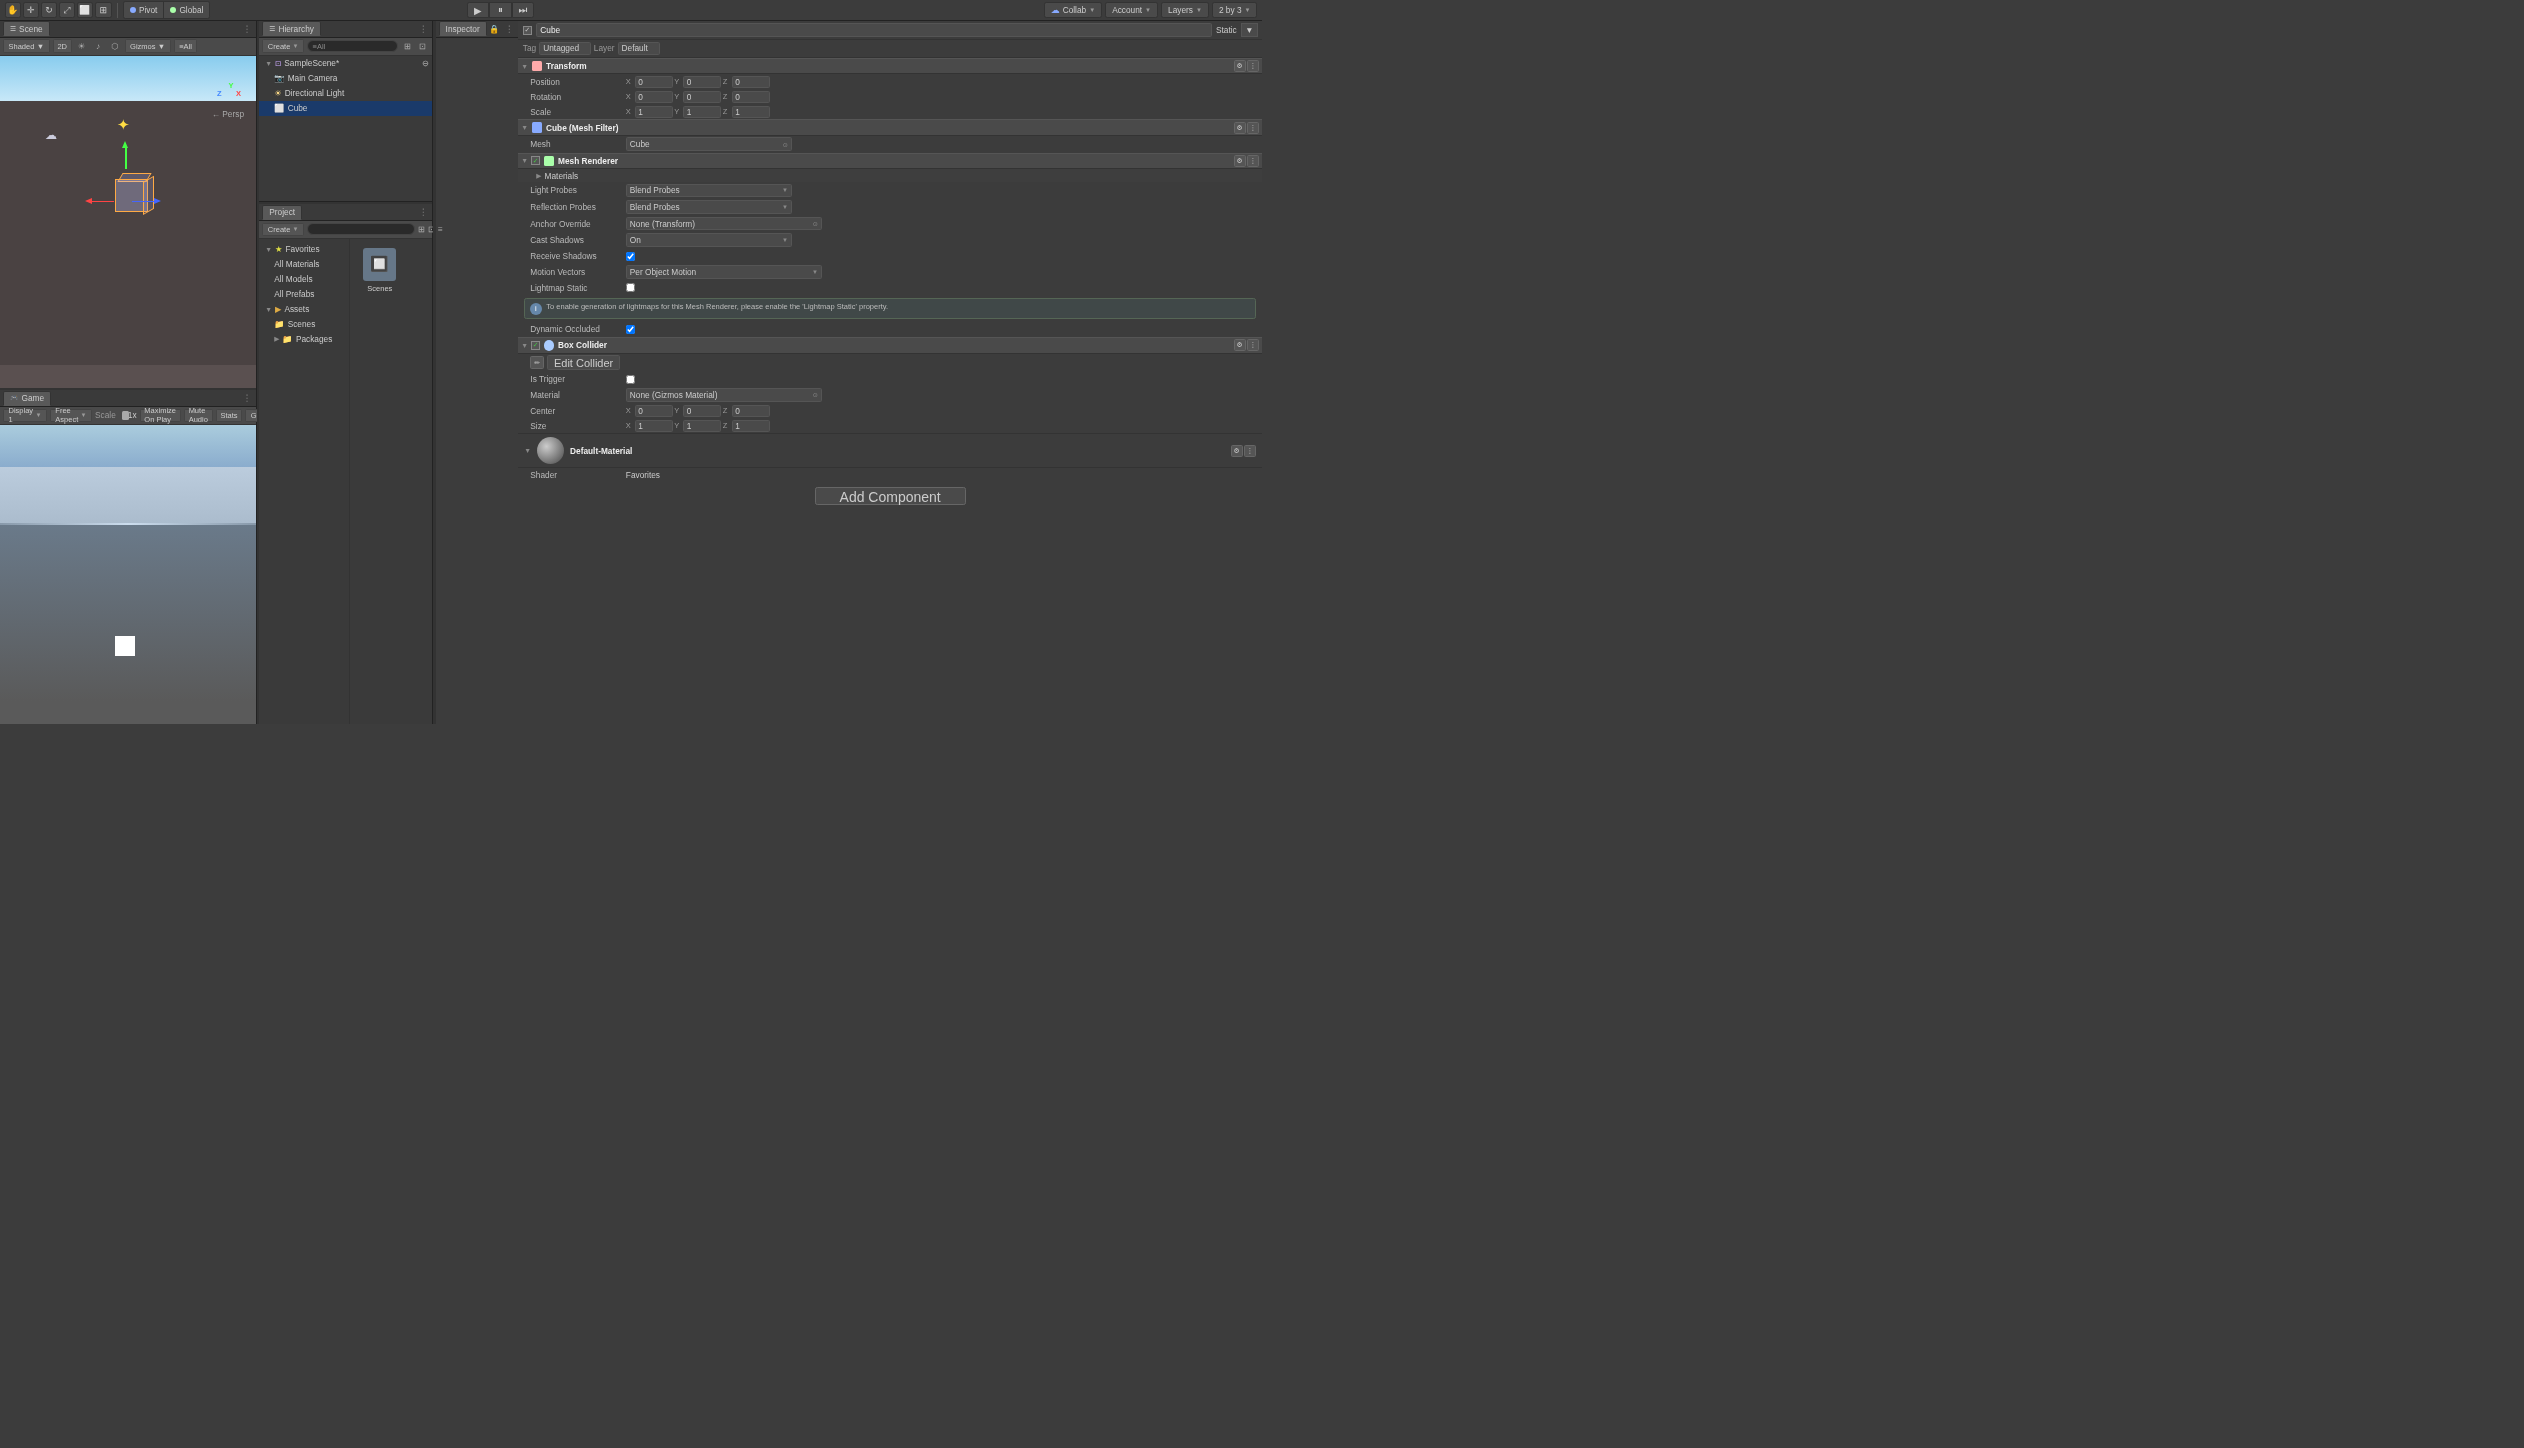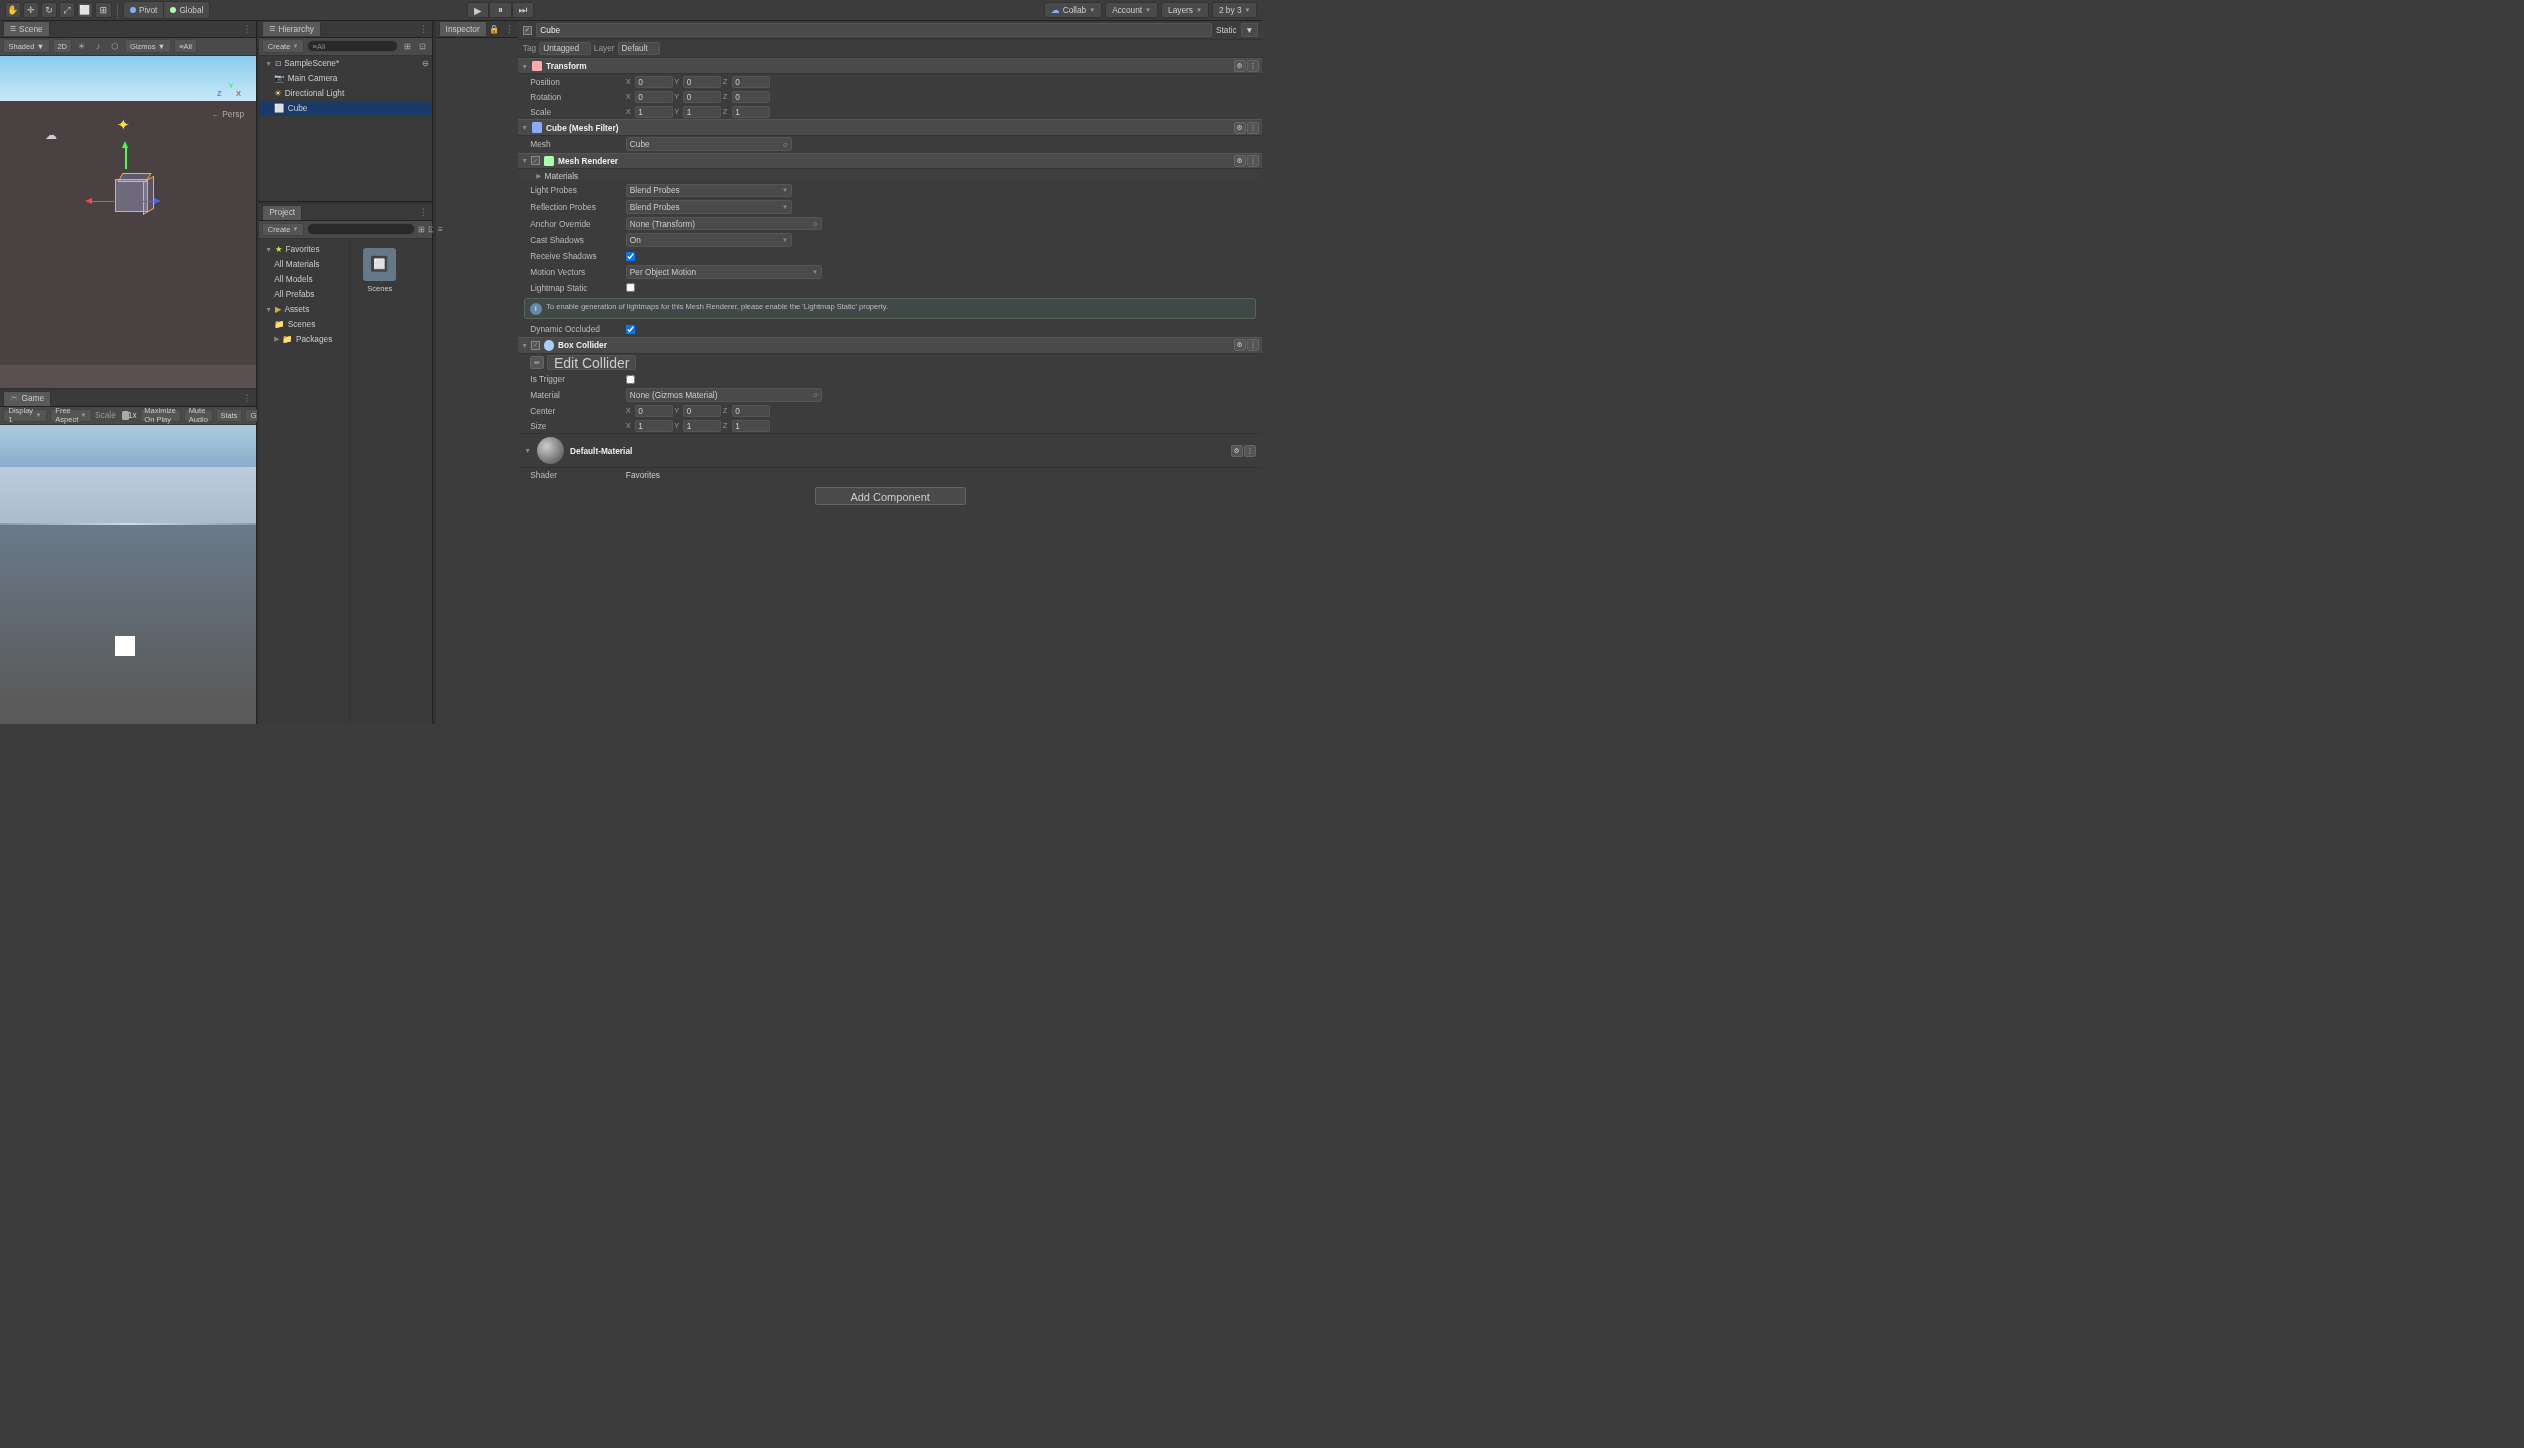--- a/index.html
+++ b/index.html
@@ -655,21 +655,21 @@
 
     .add-component-btn {
       margin: 6px auto;
       display: block;
       width: 151px;
       height: 18px;
       background: #4a4a4a;
       border: 0.8px solid #666;
       border-radius: 2.3px;
       color: #ccc;
-      font-size: 11px;
+      font-size: 14px;
       cursor: pointer;
       text-align: center;
       line-height: 18px;
     }
 
     
     .material-preview-row {
       display: flex;
       align-items: center;
       padding: 3px 6px;
@@ -925,21 +925,21 @@
       color: #ccc;
     }
     .edit-collider-label {
       height: 15px;
       background: #4a4a4a;
       border: 0.8px solid #555;
       border-radius: 1.5px;
       padding: 0 6px;
       display: flex;
       align-items: center;
-      font-size: 14px;
+      font-size: 11px;
       color: #ccc;
       cursor: pointer;
     }
 
     
     .btn-2d {
       height: 13.6px;
       padding: 0 3.8px;
       background: #555;
       border: 0.8px solid #444;

